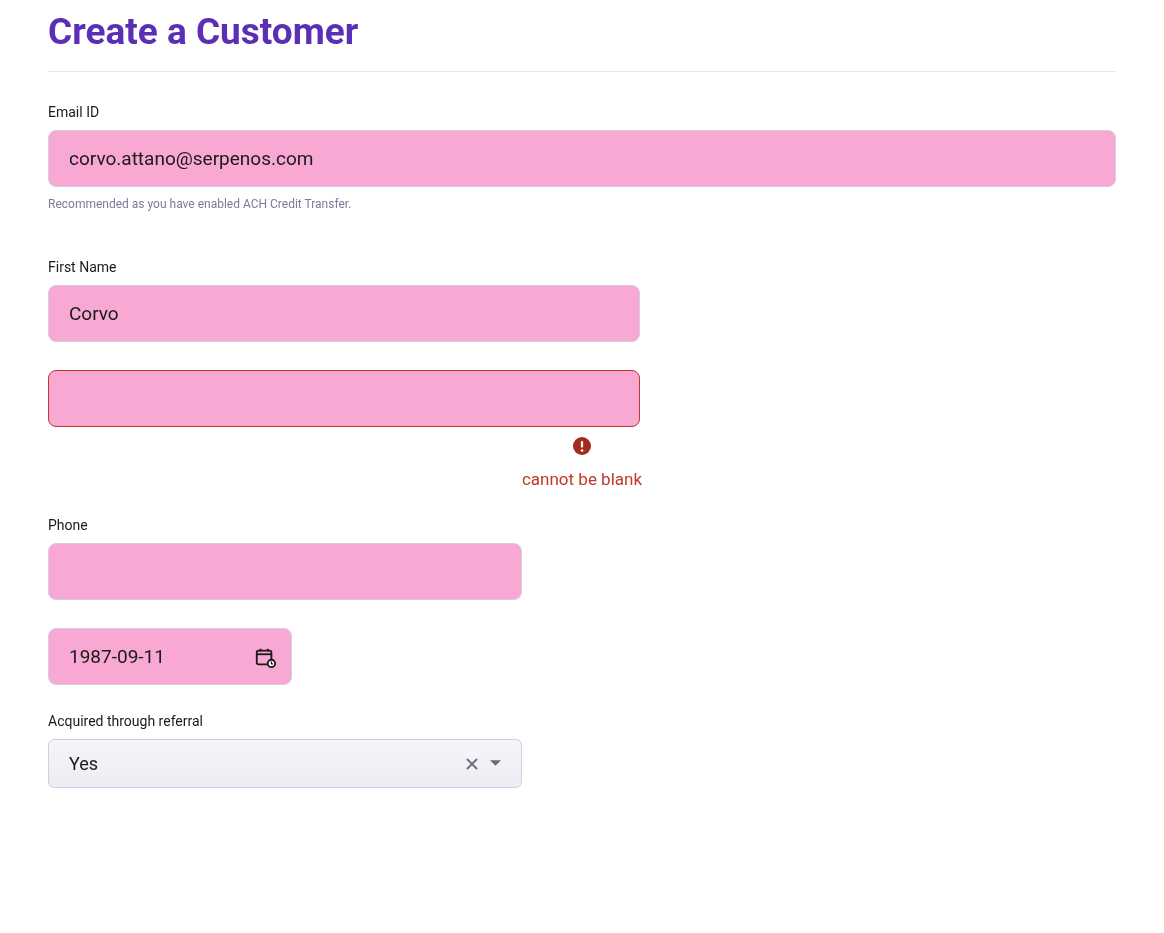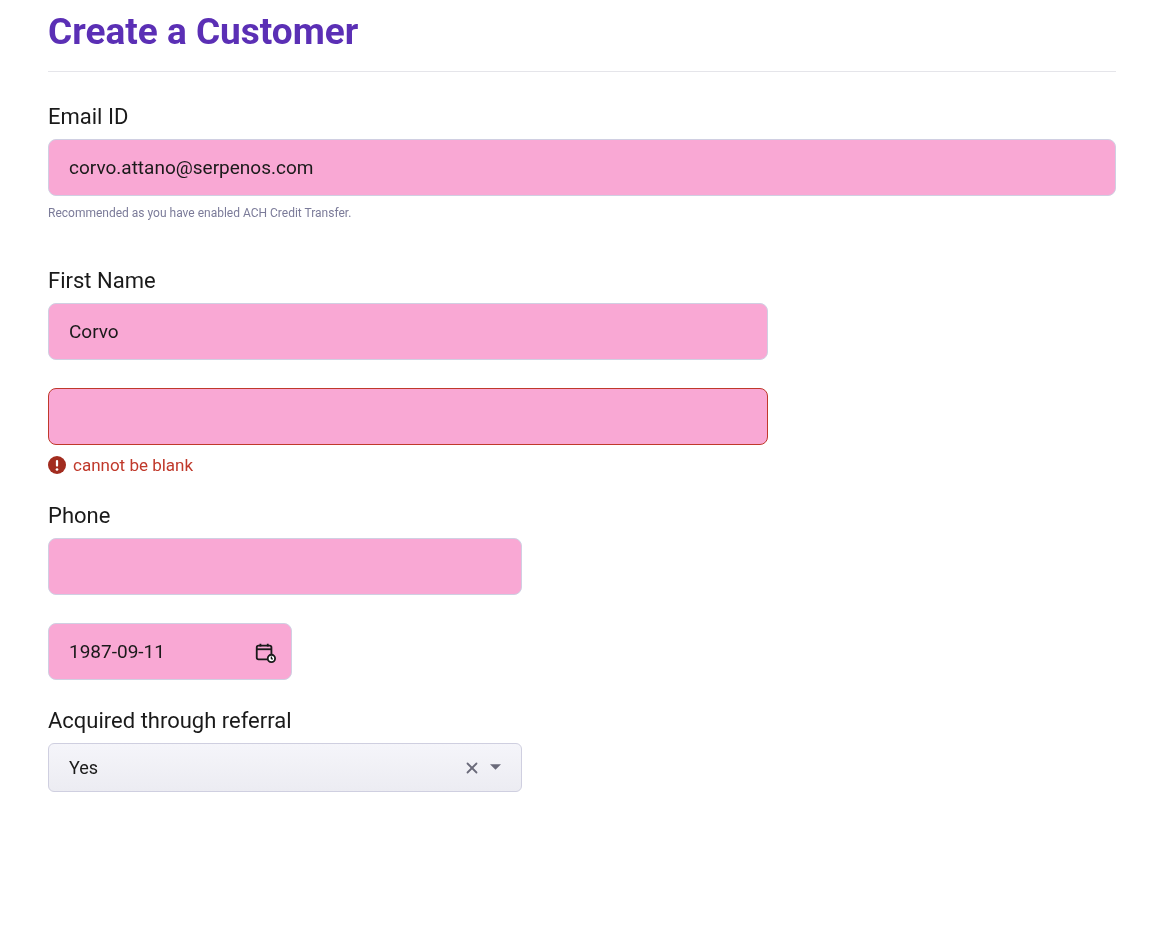--- a/index.html
+++ b/index.html
@@ -26,21 +26,21 @@
     .divider {
       border: none;
       border-top: 1px solid #e5e5ea;
       margin-bottom: 32px;
     }
     .form-group {
       margin-bottom: 28px;
     }
     .form-label {
       display: block;
-      font-size: 22px;
+      font-size: 14px;
       color: #1a1a1a;
       margin-bottom: 10px;
       font-weight: 400;
     }
     .form-input {
       width: 100%;
       padding: 16px 20px;
       font-size: 19px;
       color: #1a1a1a;
       background: #f9a8d4;
@@ -49,38 +49,39 @@
       outline: none;
       font-family: inherit;
     }
     .form-input::placeholder {
       color: #888;
     }
     .input-full {
       width: 100%;
     }
     .input-md {
-      width: 720px;
+      width: 592px;
     }
     .input-sm {
       width: 474px;
     }
     .help-text {
       margin-top: 10px;
       font-size: 12px;
       color: #7b7b99;
     }
     .input-error {
       border-color: #c0392b;
     }
     .error-row {
       display: flex;
       align-items: center;
-      gap: 7px;
+      gap: 14px;
       margin-top: 10px;
+      flex-direction: column;
     }
     .error-icon {
       width: 18px;
       height: 18px;
       display: inline-flex;
       align-items: center;
       justify-content: center;
     }
     .error-text {
       font-size: 17px;

